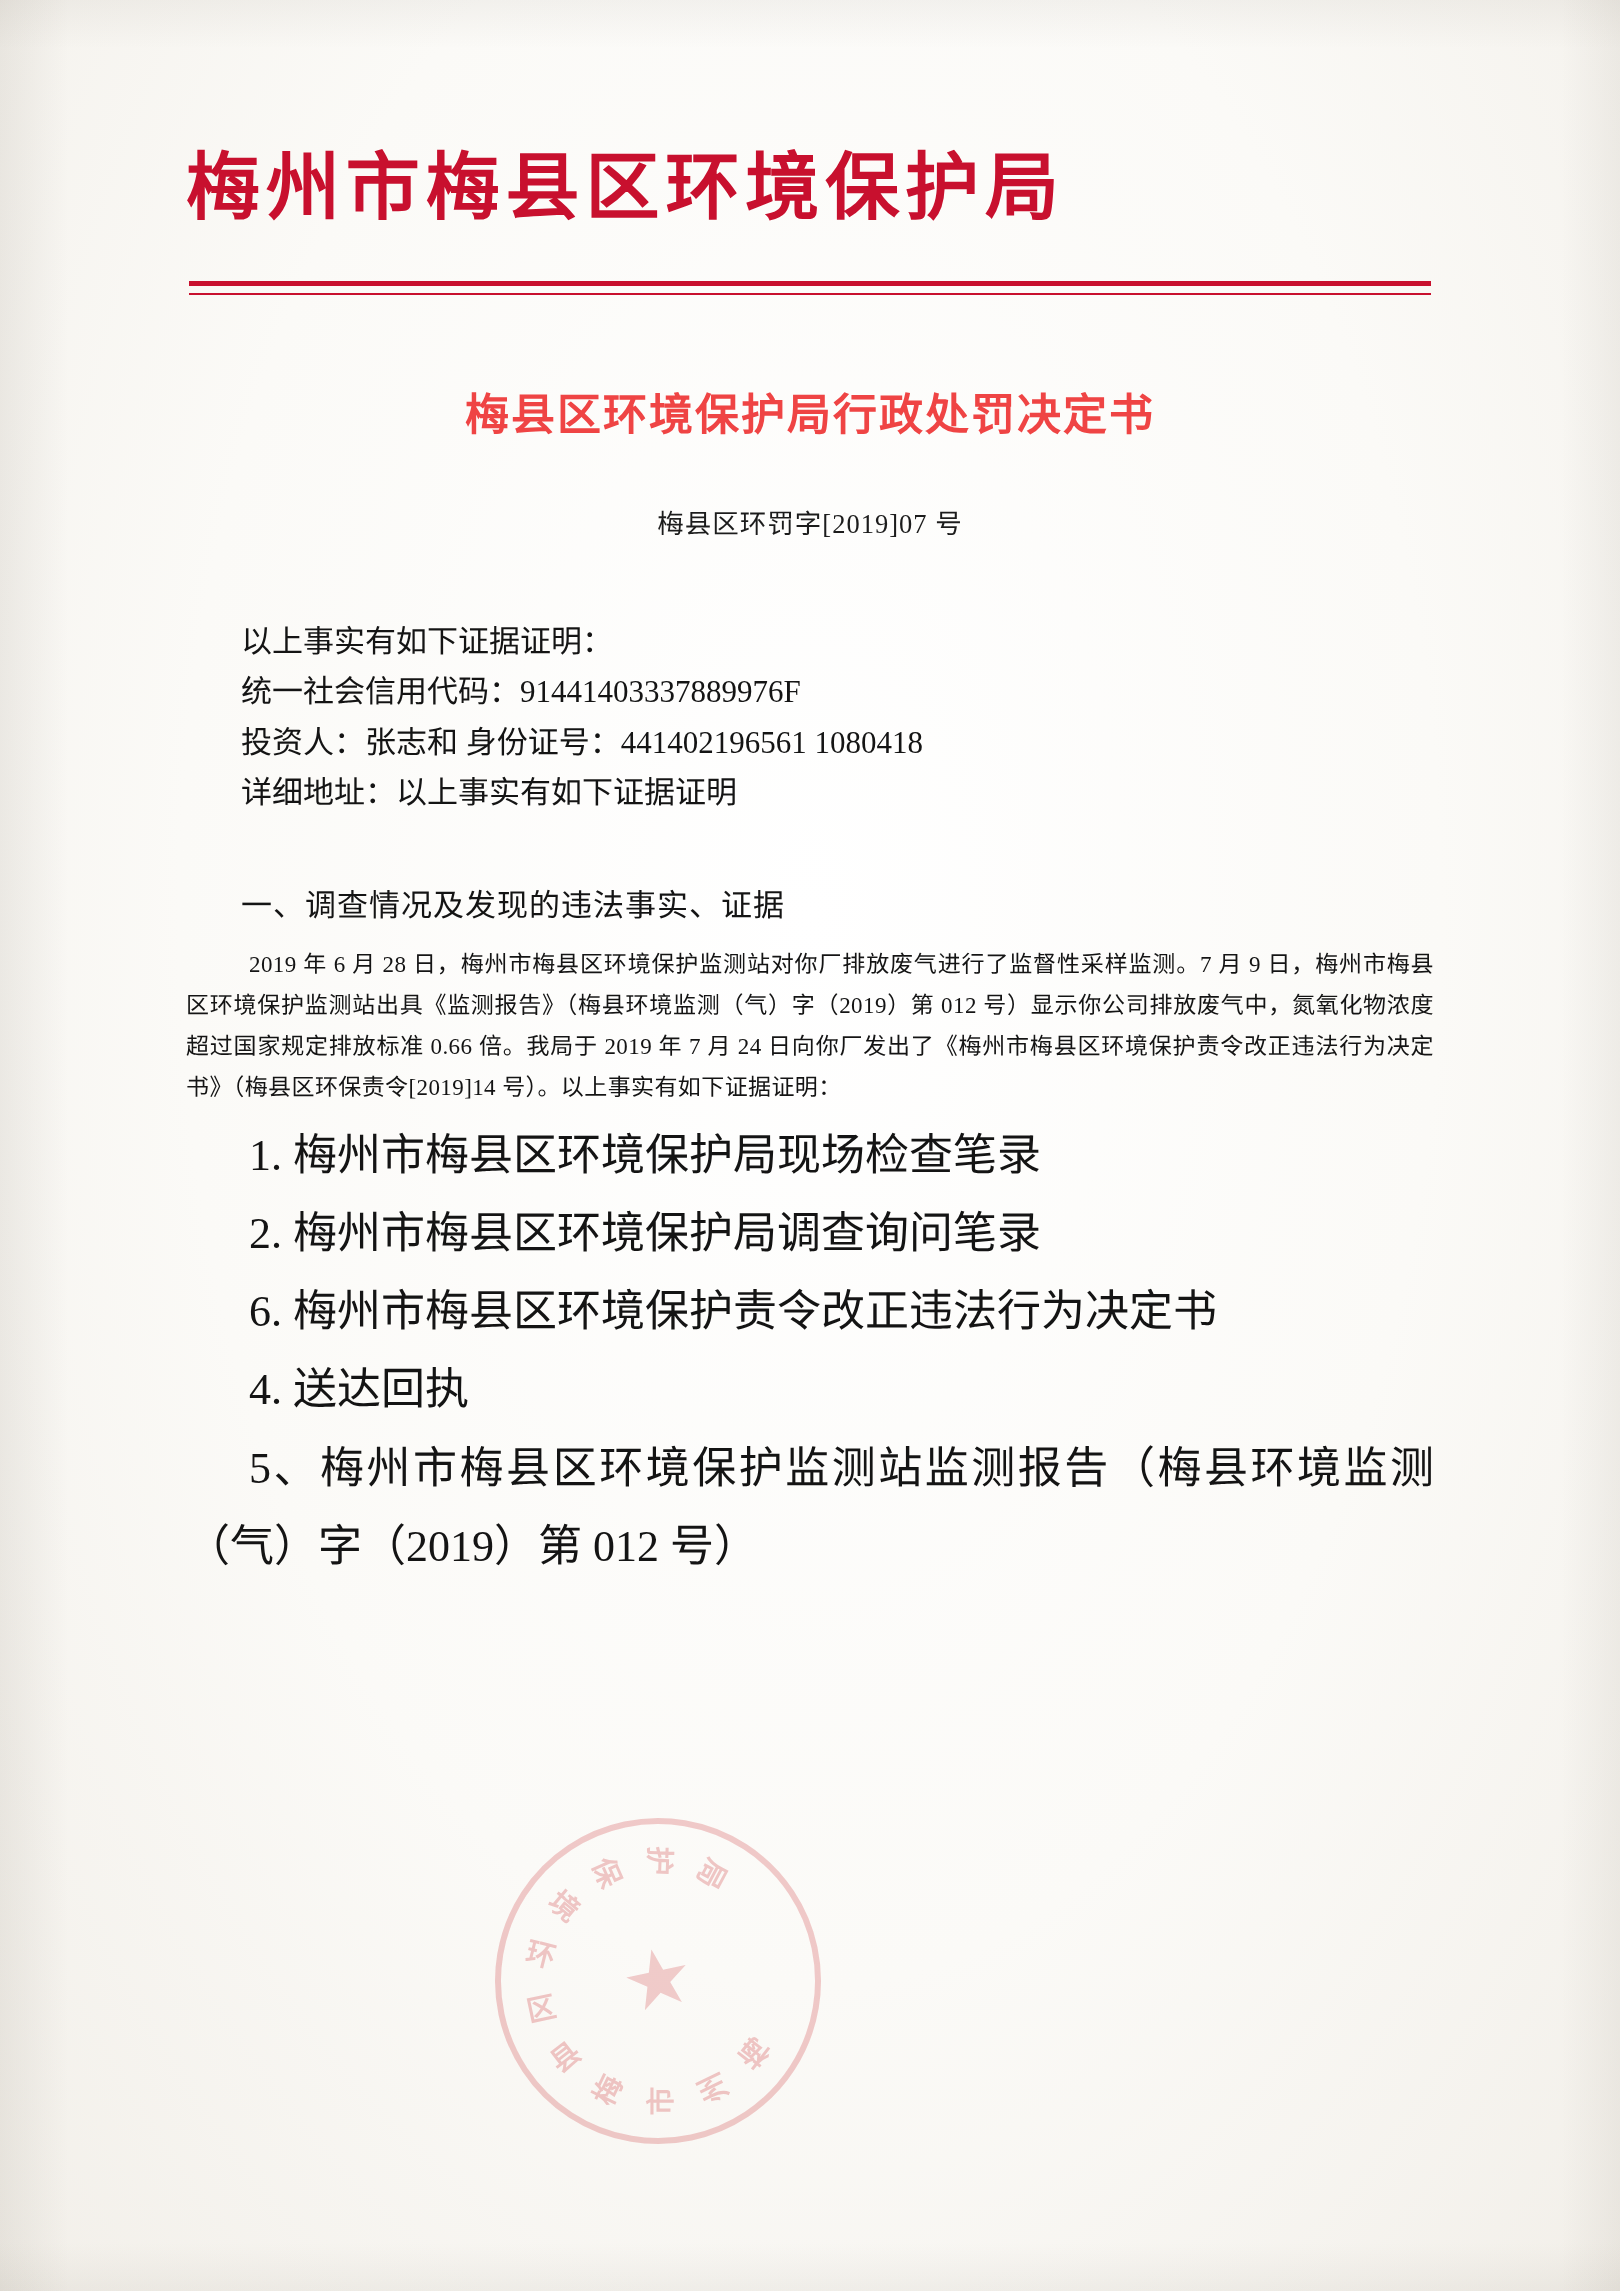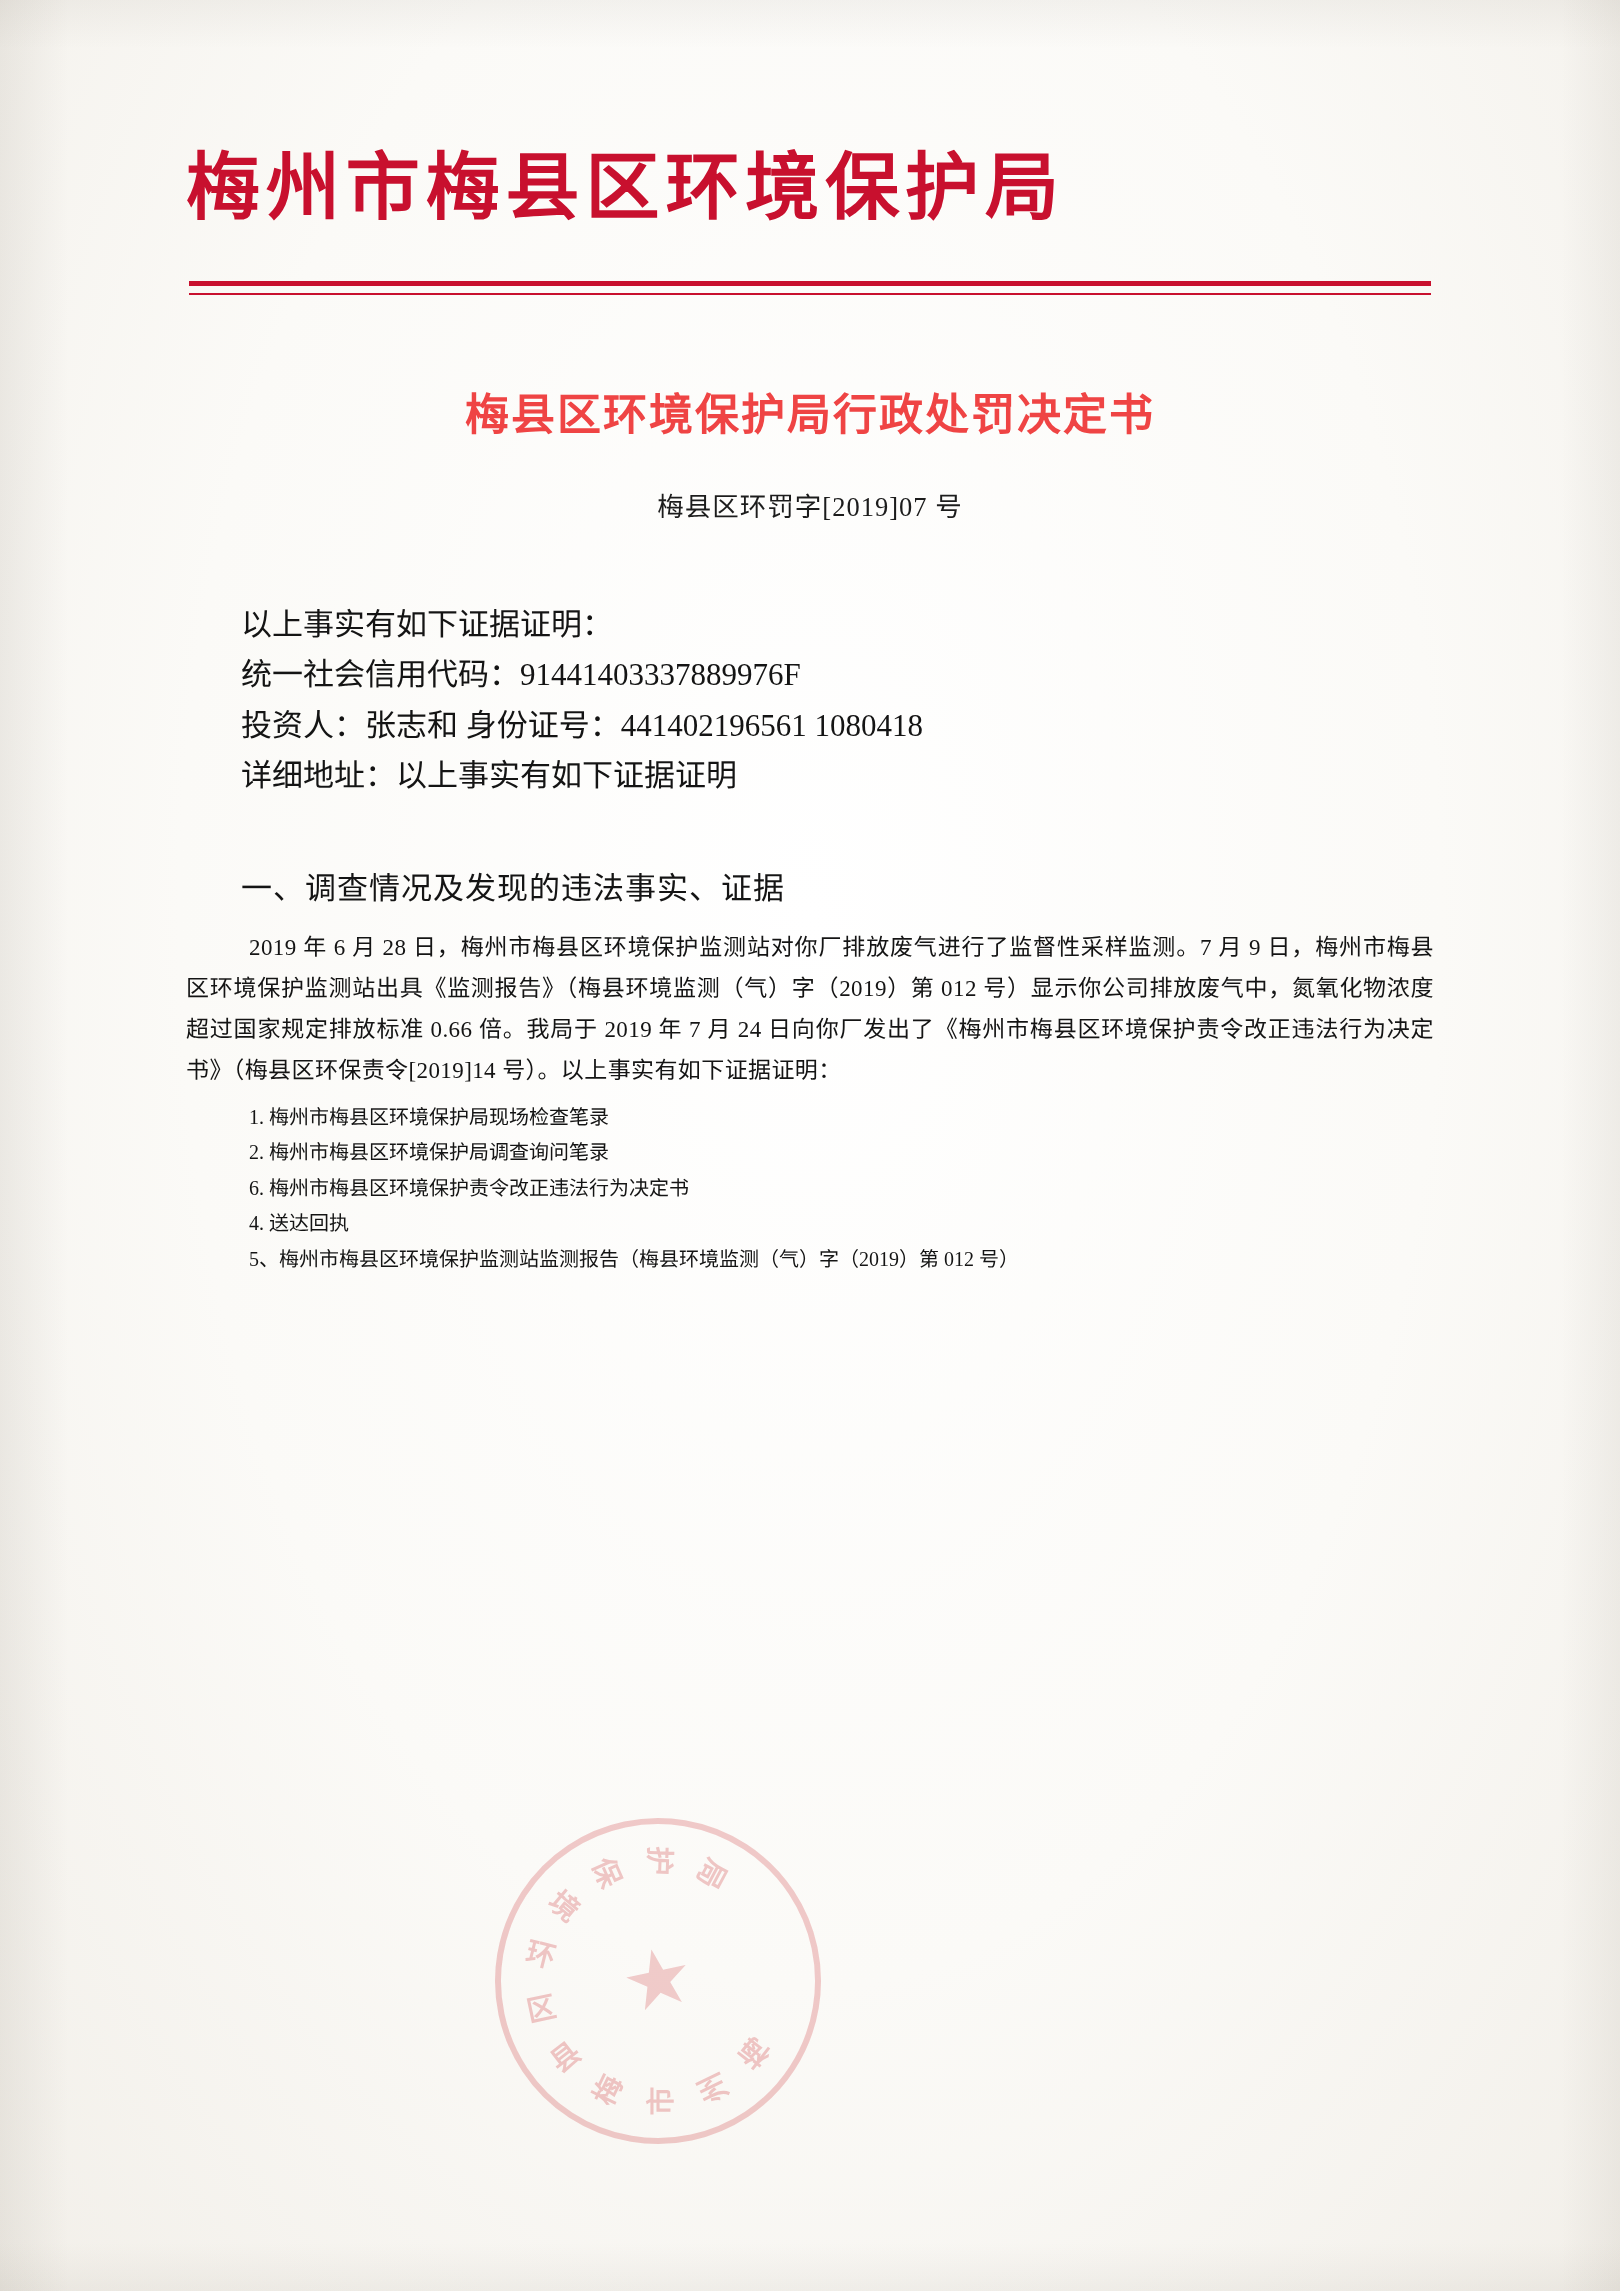--- a/index.html
+++ b/index.html
@@ -75,21 +75,21 @@
     font-size: 44px;
     font-weight: 700;
     letter-spacing: 2px;
     margin-top: 84px;
     color: #ef4444;
     font-family: "DejaVu Serif", "Liberation Serif", serif;
   }
   .doc-number {
     text-align: center;
     font-size: 26.5px;
-    margin-top: 42px;
+    margin-top: 59px;
     letter-spacing: 1px;
     color: #1c1c1c;
   }
 
   
   .body-block {
     margin-top: 76px;
     font-size: 31px;
     line-height: 1.62;
     color: #141414;
@@ -108,21 +108,21 @@
     margin-top: 13.7px;
     text-align: justify;
     text-justify: inter-ideograph;
     text-indent: 63px;
     font-size: 23px;
     line-height: 1.78;
     letter-spacing: 0.4px;
   }
   .evidence-list {
     margin-top: 7.8px;
-    font-size: 20px;
+    font-size: 44px;
     line-height: 1.78;
   }
   .evidence-item {
     padding-left: 63px;
   }
   .evidence-item.wrap {
     padding-left: 0;
     text-indent: 63px;
     text-align: justify;
     text-justify: inter-ideograph;

